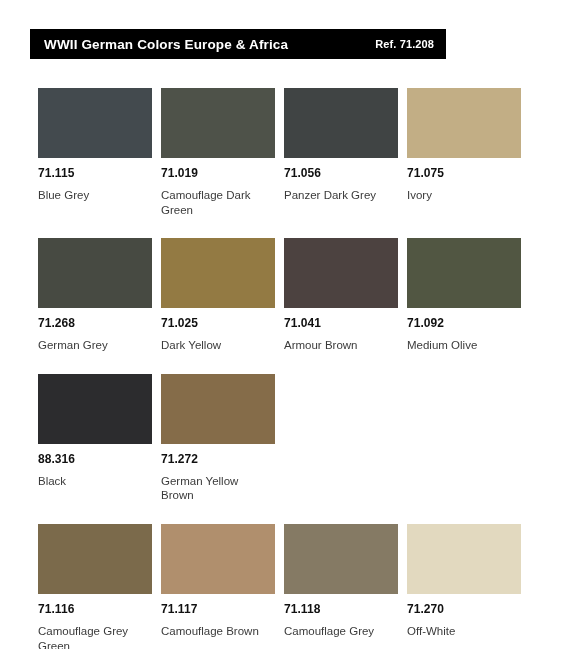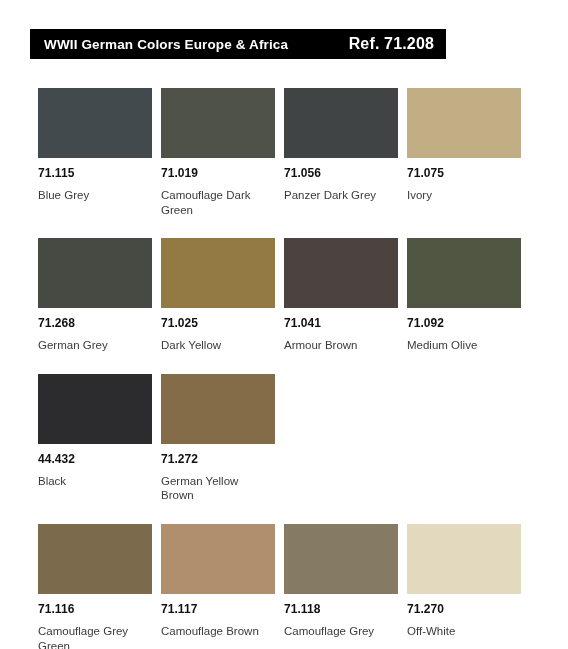--- a/index.html
+++ b/index.html
@@ -40,21 +40,21 @@
   }
   .header-title {
     color: #ffffff;
     font-size: 13.5px;
     font-weight: bold;
     letter-spacing: 0.01em;
     white-space: nowrap;
   }
   .header-ref {
     color: #ffffff;
-    font-size: 16px;
+    font-size: 11px;
     font-weight: bold;
     letter-spacing: 0.01em;
     white-space: nowrap;
   }
 
   
   .grid {
     position: absolute;
     left: 38px;
     top: 88px;
@@ -143,21 +143,21 @@
         </div>
         <div class="cell">
           <div class="swatch" style="background: rgb(81, 86, 66);"></div>
           <div class="swatch-code">71.092</div>
           <div class="swatch-name">Medium Olive</div>
         </div>
       </div>
       <div class="row">
         <div class="cell">
           <div class="swatch" style="background: rgb(44, 44, 46);"></div>
-          <div class="swatch-code">44.432</div>
+          <div class="swatch-code">88.316</div>
           <div class="swatch-name">Black</div>
         </div>
         <div class="cell">
           <div class="swatch" style="background: rgb(133, 108, 73);"></div>
           <div class="swatch-code">71.272</div>
           <div class="swatch-name">German Yellow Brown</div>
         </div>
       </div>
       <div class="row">
         <div class="cell">

